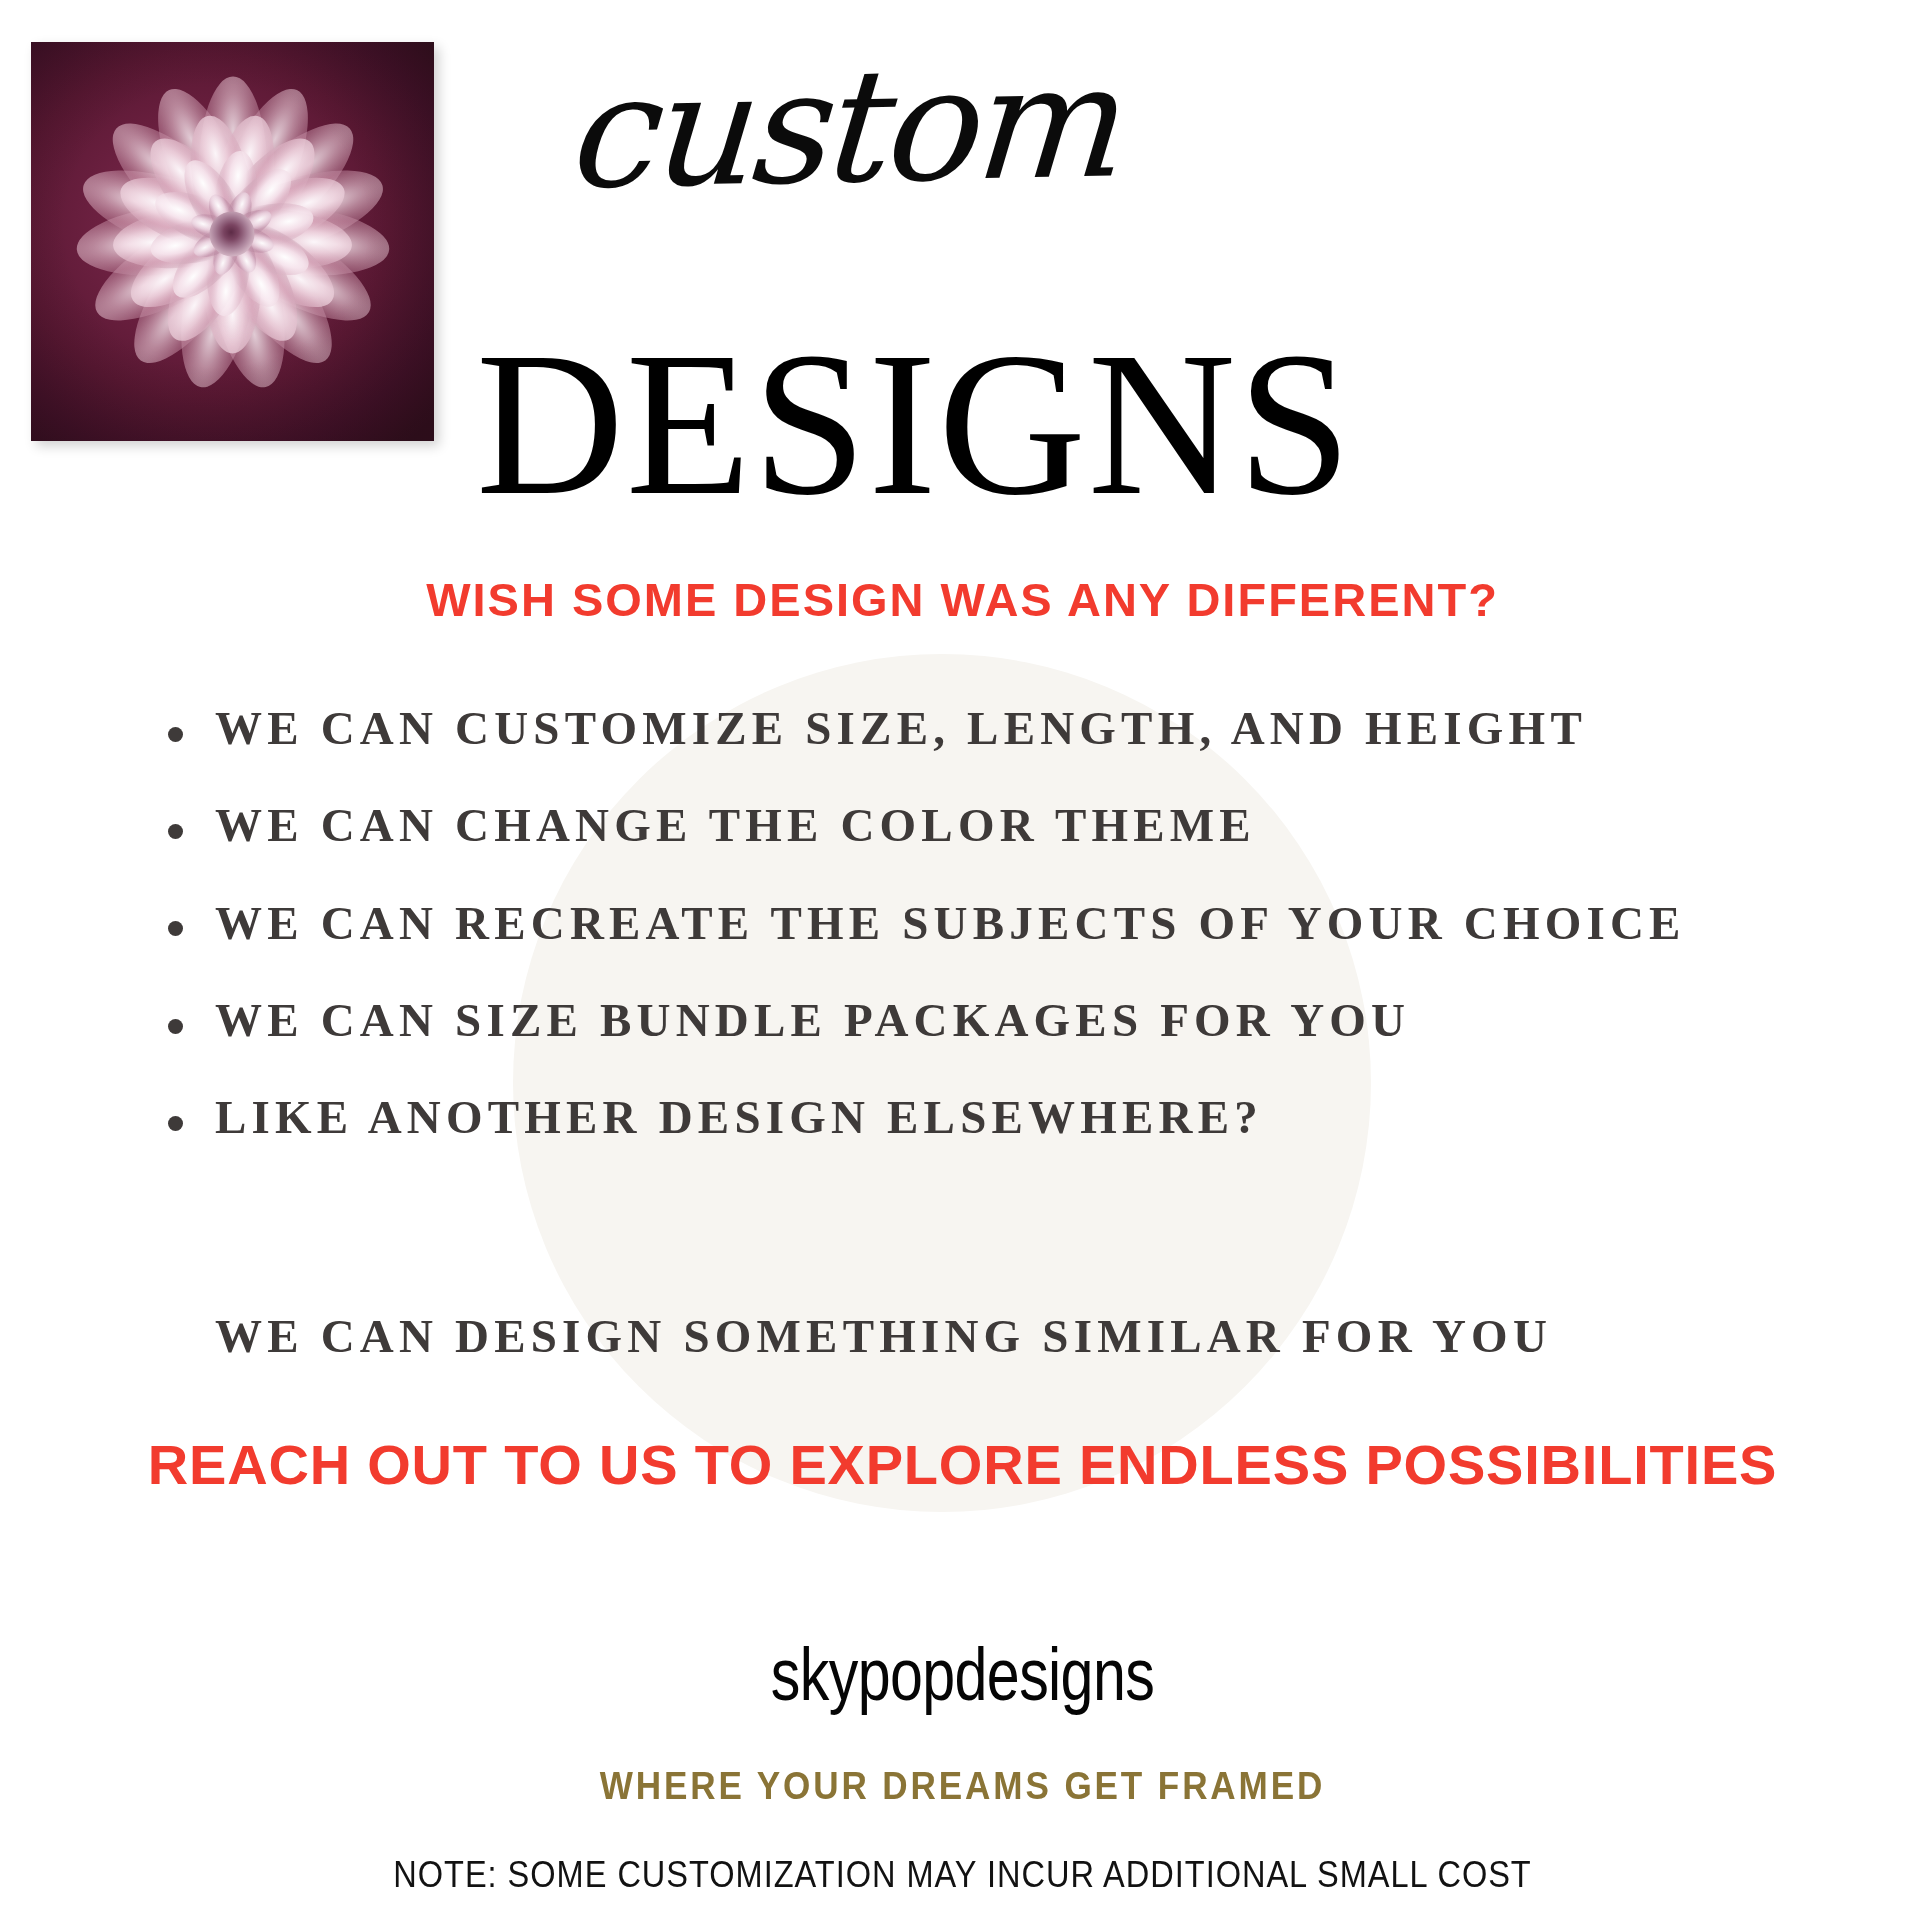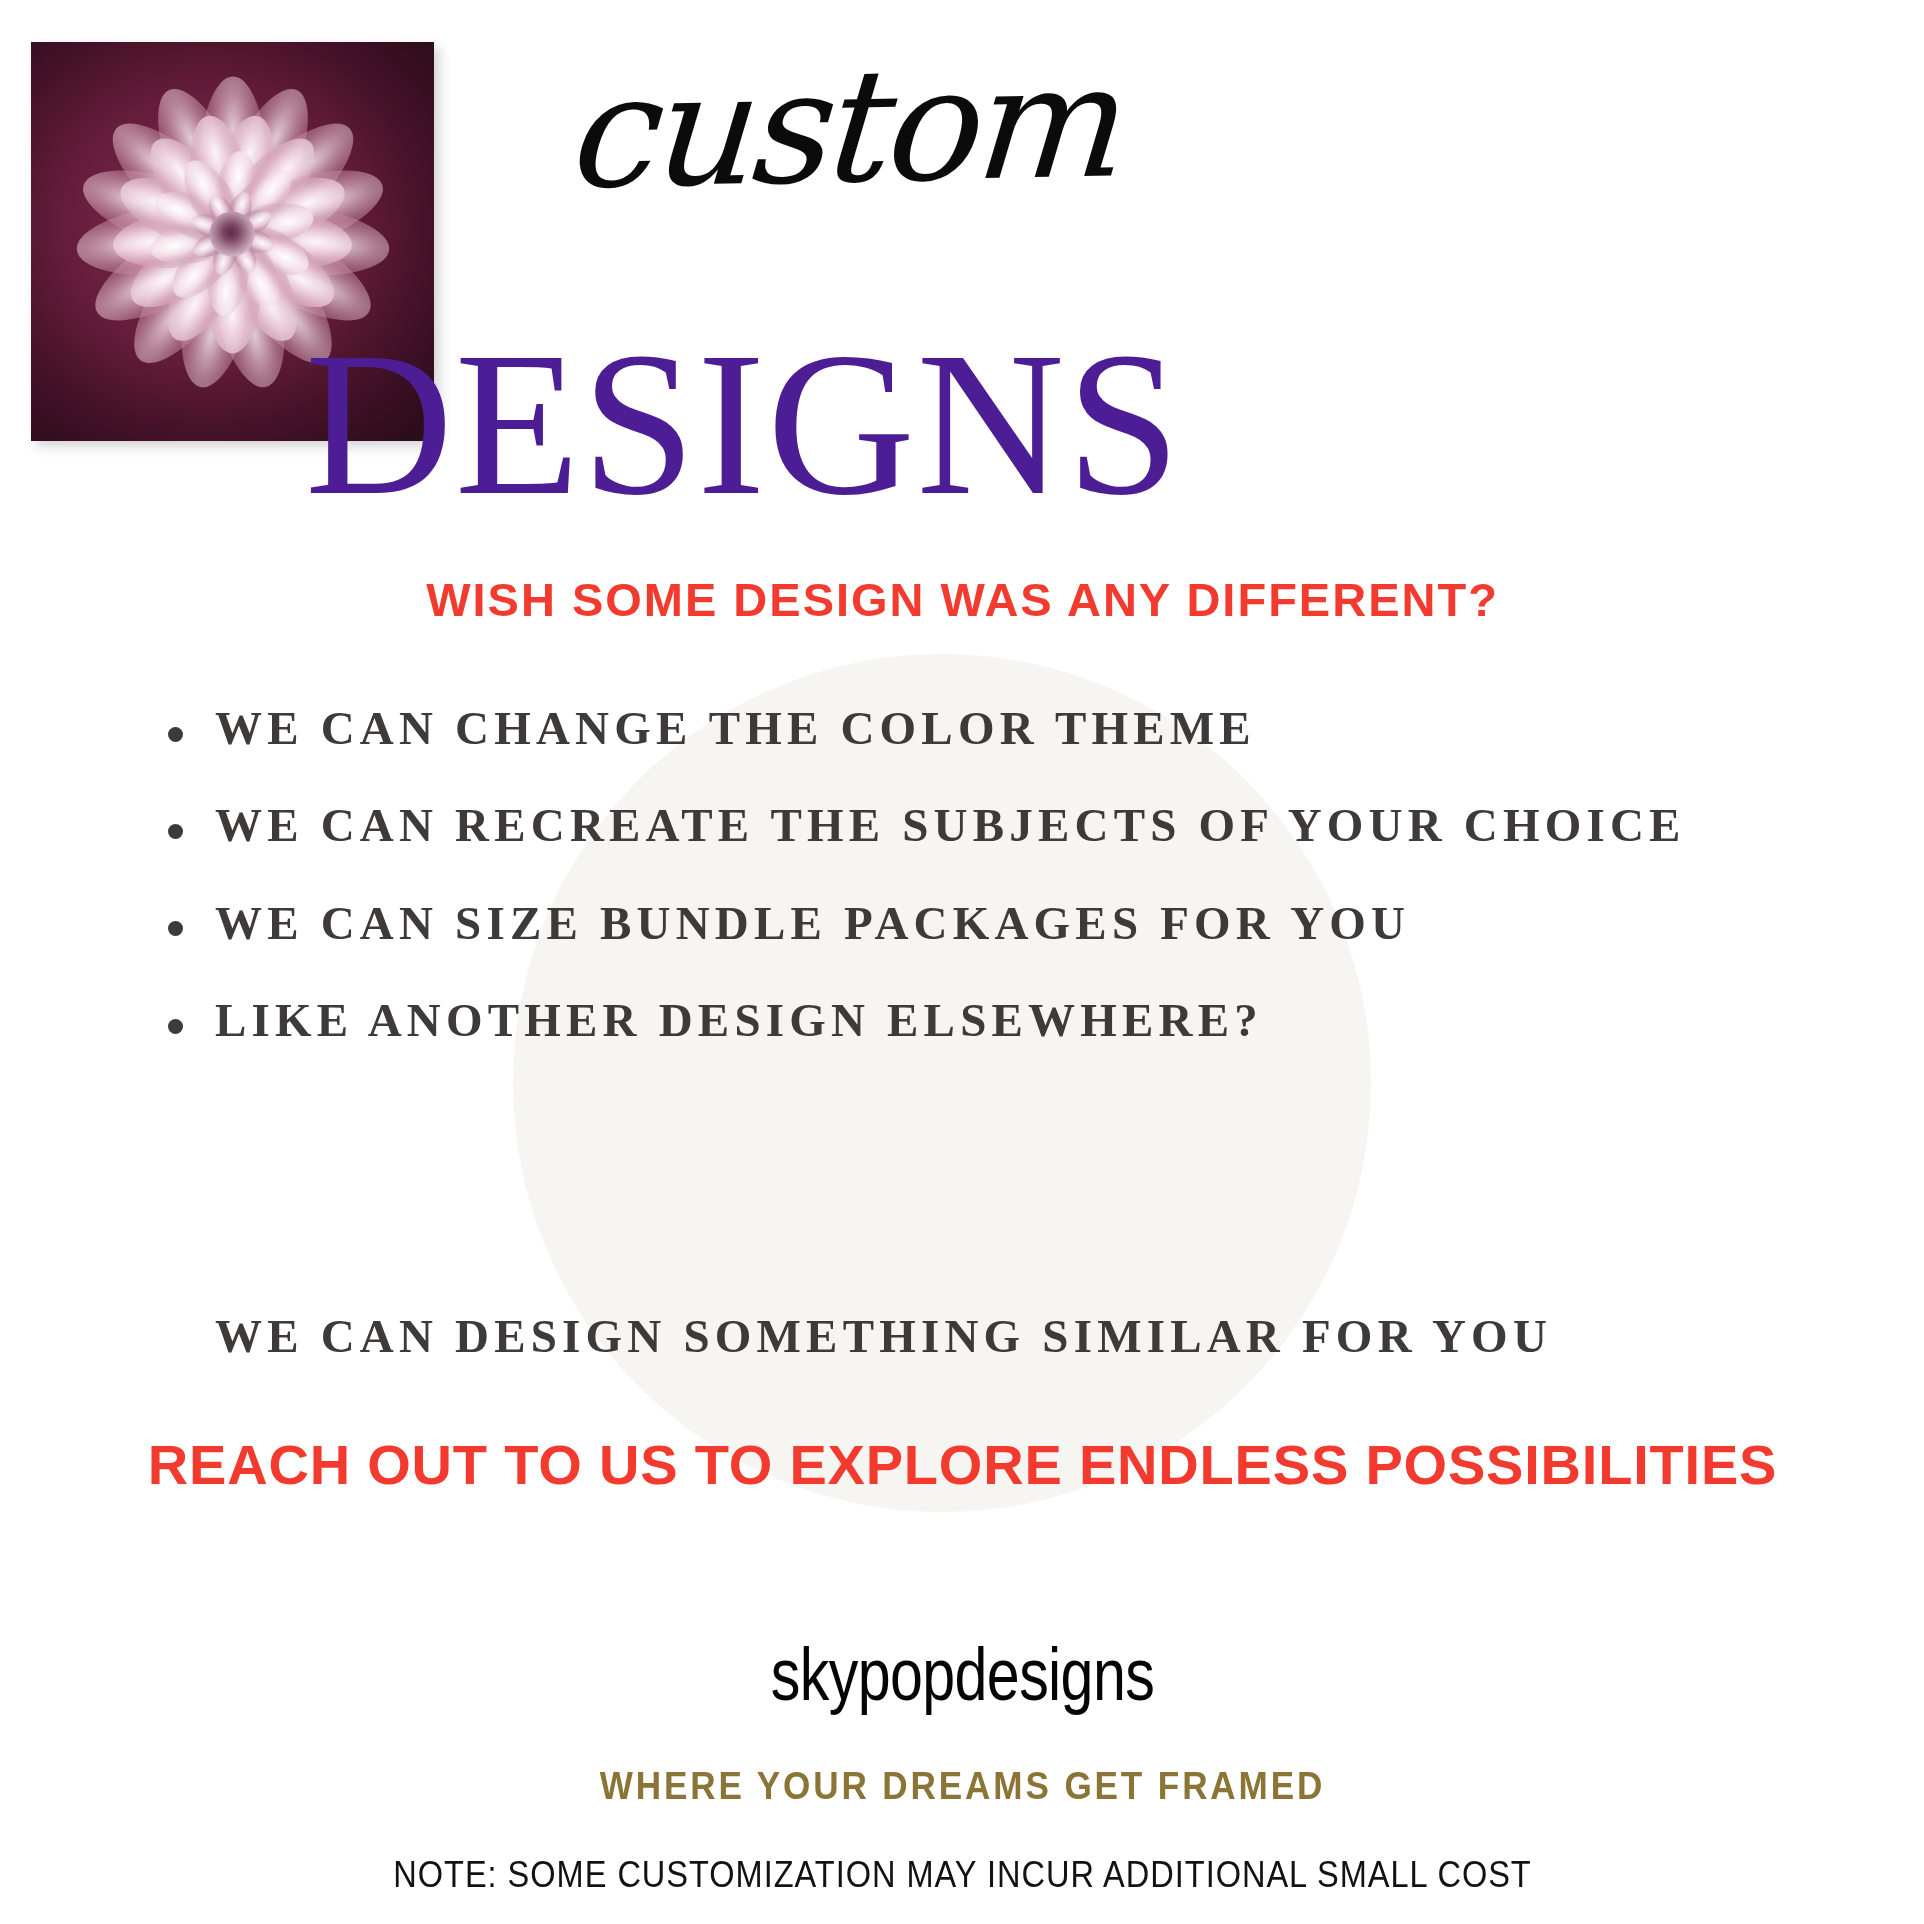--- a/index.html
+++ b/index.html
@@ -158,25 +158,26 @@
     letter-spacing: -4.8px;
     transform: skewX(-7deg) rotate(-1.2deg);
     z-index: 4;
     white-space: nowrap;
   }
   #heading-designs {
     position: absolute;
     left: 305px;
     top: 321px;
     width: 1219px;
+    text-align: center;
     font-family: "Liberation Serif", serif;
     font-weight: 400;
     font-size: 205px;
     line-height: 1;
-    color: #4c1d95;
+    color: #000000;
     letter-spacing: 1.6px;
     z-index: 4;
     white-space: nowrap;
   }
   #subtitle-question {
     position: absolute;
     left: 0;
     top: 576px;
     width: 1925px;
     text-align: center;
@@ -369,20 +370,21 @@
     <div class="core"></div>
   </div>
   <div class="vignette"></div>
 </div>
 
 <div id="heading-custom">custom</div>
 <div id="heading-designs">DESIGNS</div>
 <div id="subtitle-question">WISH  SOME  DESIGN  WAS ANY DIFFERENT?</div>
 
 <ul id="feature-list">
+  <li>WE CAN CUSTOMIZE SIZE, LENGTH, AND HEIGHT</li>
   <li>WE CAN CHANGE THE COLOR THEME</li>
   <li>WE CAN RECREATE THE SUBJECTS OF YOUR CHOICE</li>
   <li>WE CAN SIZE BUNDLE PACKAGES FOR YOU</li>
   <li>LIKE ANOTHER DESIGN ELSEWHERE?</li>
 </ul>
 <div id="feature-continuation">WE CAN DESIGN SOMETHING SIMILAR FOR YOU</div>
 
 <div id="cta-line">REACH OUT TO US TO EXPLORE ENDLESS POSSIBILITIES</div>
 
 <div id="brand-name">skypopdesigns</div>

